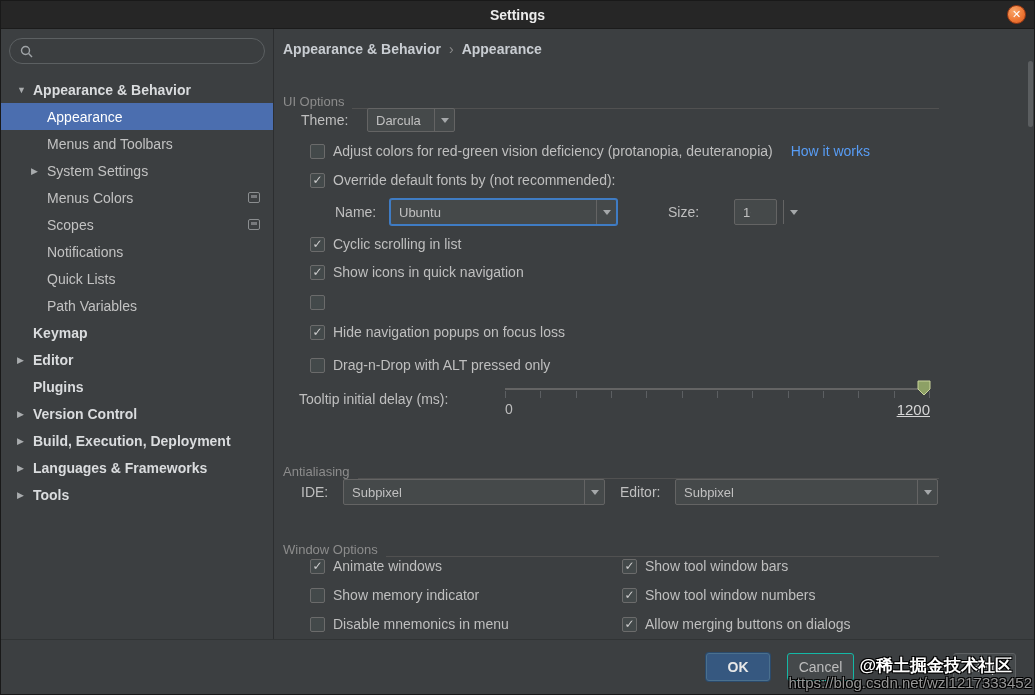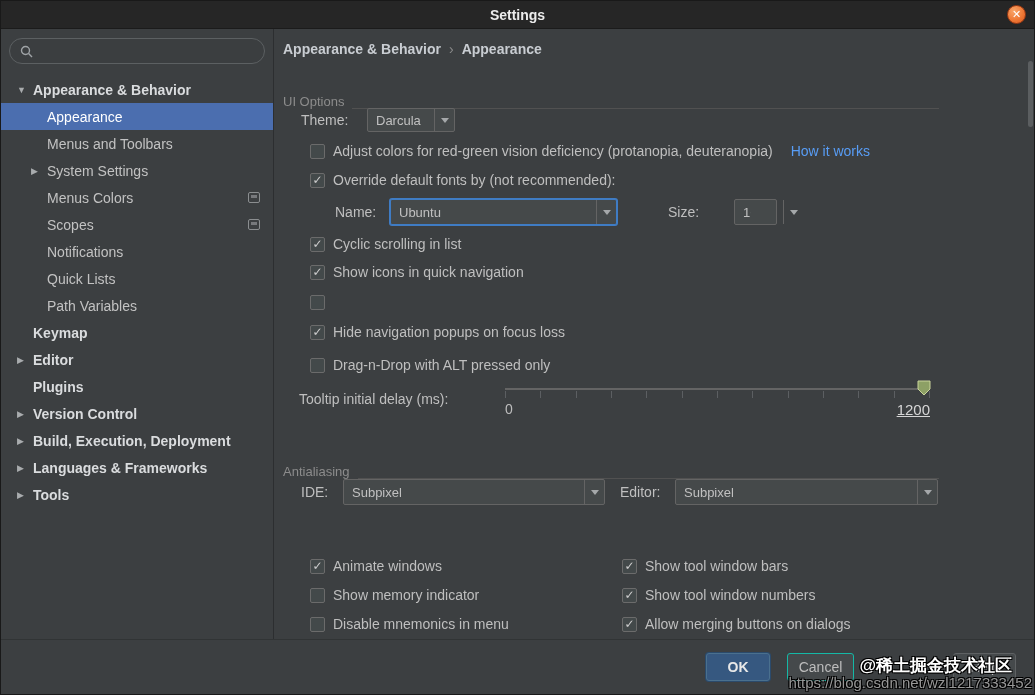--- a/index.html
+++ b/index.html
@@ -266,20 +266,24 @@
           <span class="ctext">Subpixel</span>
           <span class="carrow"></span>
         </div>
         <span class="flabel" style="left:346px;">Editor:</span>
         <div class="combo h26" style="left:401px;width:263px;">
           <span class="ctext">Subpixel</span>
           <span class="carrow"></span>
         </div>
       </div>
 
+      <div class="sect" style="top:498px;">
+        <span class="sect-label">Window Options</span>
+        <div class="sect-line"></div>
+      </div>
 
       <div class="cbrow" style="top:525px;left:36px;">
         <span class="cb" data-checked="true"></span>
         <span class="cblabel">Animate windows</span>
       </div>
       <div class="cbrow" style="top:554px;left:36px;">
         <span class="cb" data-checked="false"></span>
         <span class="cblabel">Show memory indicator</span>
       </div>
       <div class="cbrow" style="top:583px;left:36px;">

